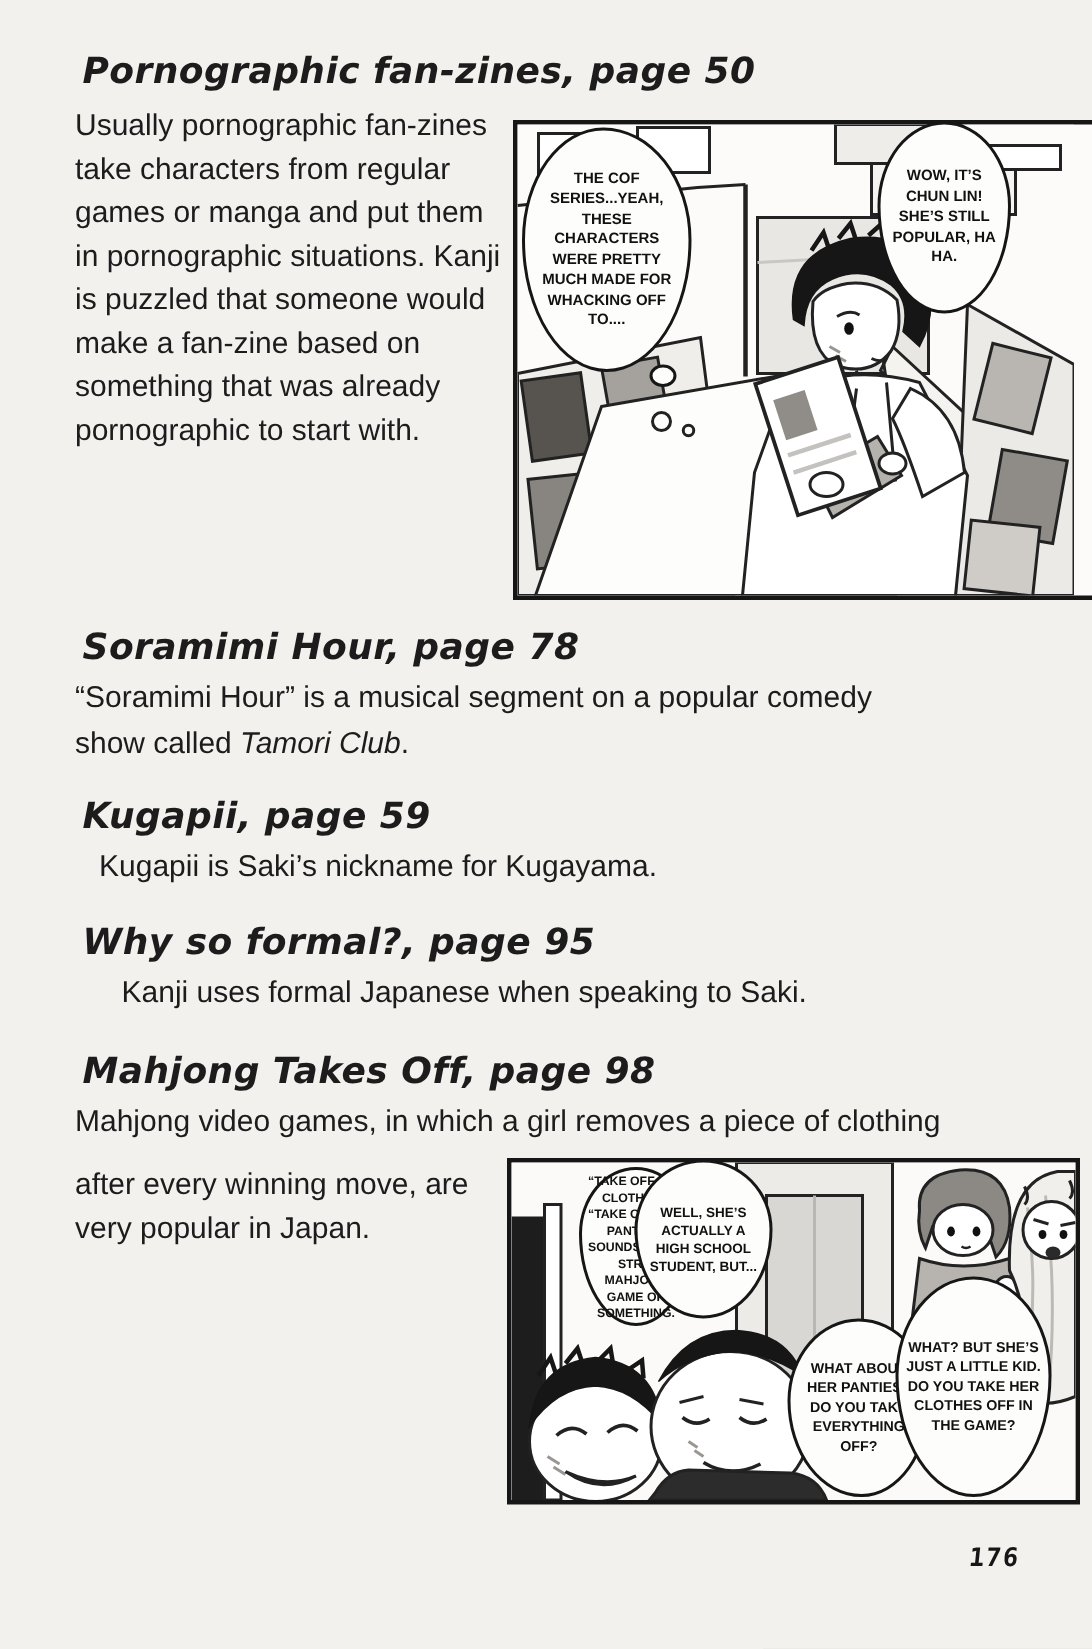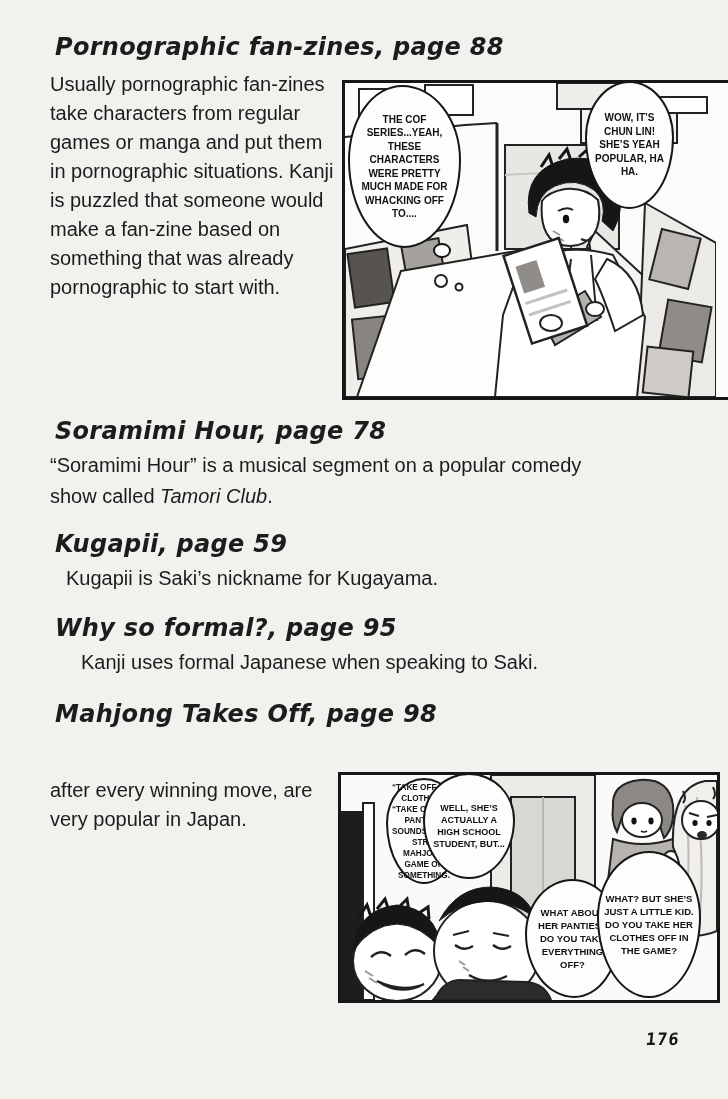--- a/index.html
+++ b/index.html
@@ -35,21 +35,21 @@
     position:absolute;font-family:"DejaVu Sans Mono",monospace;
     font-weight:700;font-size:17px;letter-spacing:1px;
     transform:skewX(-6deg);color:#161616;
   }
 </style>
 </head>
 <body>
 
 <div class="page">
 
-  <div class="heading" style="left:55px;top:33px;">Pornographic fan-zines, page 88</div>
+  <div class="heading" style="left:55px;top:33px;">Pornographic fan-zines, page 50</div>
   <div class="body-text" style="left:50px;top:70px;width:287px;">Usually pornographic fan-zines take characters from regular games or manga and put them in pornographic situations.  Kanji is puzzled that someone would make a fan-zine based on something that was already pornographic to start with.</div>
 
   <div class="panel" style="left:342px;top:80px;width:429px;height:320px;">
     <svg viewBox="0 0 371 314" width="371" height="314">
       <rect x="0" y="0" width="371" height="314" fill="#fcfbfa"></rect>
 
       <polyline points="0,54 120,42 152,40" stroke="#222" stroke-width="2" fill="none"></polyline>
       <rect x="14" y="6" width="55" height="32" fill="#fff" stroke="#222" stroke-width="2"></rect>
       <rect x="80" y="2" width="48" height="30" fill="#fff" stroke="#222" stroke-width="2"></rect>
       <rect x="212" y="0" width="84" height="26" fill="#efedea" stroke="#222" stroke-width="2"></rect>
@@ -100,33 +100,34 @@
         <rect x="180" y="176" width="22" height="28" fill="#908d89"></rect>
         <line x1="178" y1="214" x2="222" y2="214" stroke="#c4c2be" stroke-width="3"></line>
         <line x1="178" y1="226" x2="222" y2="226" stroke="#c4c2be" stroke-width="3"></line>
       </g>
       <ellipse cx="206" cy="240" rx="11" ry="8" fill="#fff" stroke="#222" stroke-width="2"></ellipse>
       <ellipse cx="250" cy="226" rx="9" ry="7" fill="#fff" stroke="#222" stroke-width="2"></ellipse>
     </svg>
 
     <div class="bubble" style="left:3px;top:2px;width:113px;height:163px;border-radius:48% 52% 50% 50%/46% 46% 54% 54%;font-size:10px;line-height:13.5px;">THE COF SERIES...YEAH, THESE CHARACTERS WERE PRETTY MUCH MADE FOR WHACKING OFF TO....</div>
     <div class="puff" style="left:88px;top:160px;width:14px;height:11px;"></div>
-    <div class="bubble" style="left:240px;top:-2px;width:89px;height:128px;border-radius:50% 50% 50% 50%/44% 44% 56% 56%;font-size:10px;line-height:13.5px;">WOW, IT’S CHUN LIN! SHE’S YEAH POPULAR, HA HA.</div>
+    <div class="bubble" style="left:240px;top:-2px;width:89px;height:128px;border-radius:50% 50% 50% 50%/44% 44% 56% 56%;font-size:10px;line-height:13.5px;">WOW, IT’S CHUN LIN! SHE’S STILL POPULAR, HA HA.</div>
   </div>
 
   <div class="heading" style="left:55px;top:417px;">Soramimi Hour, page 78</div>
   <div class="body-text" style="left:50px;top:450px;width:575px;line-height:31px;"><span>“Soramimi Hour” is a musical segment on a popular comedy show called </span><span class="italic">Tamori Club</span><span>.</span></div>
 
   <div class="heading" style="left:55px;top:530px;">Kugapii, page 59</div>
   <div class="body-text" style="left:66px;top:564px;width:620px;">Kugapii is Saki’s nickname for Kugayama.</div>
 
   <div class="heading" style="left:55px;top:614px;">Why so formal?, page 95</div>
   <div class="body-text" style="left:50px;top:648px;width:620px;margin-left:31px;">Kanji uses formal Japanese when speaking to Saki.</div>
 
   <div class="heading" style="left:55px;top:700px;">Mahjong Takes Off, page 98</div>
+  <div class="body-text" style="left:50px;top:734px;width:640px;">Mahjong video games, in which a girl removes a piece of clothing</div>
   <div class="body-text" style="left:50px;top:764px;width:300px;margin-top:12px;">after every winning move, are very popular in Japan.</div>
 
   <div class="panel" style="left:338px;top:772px;width:382px;height:231px;">
     <svg viewBox="0 0 376 225" width="376" height="225">
       <rect x="0" y="0" width="376" height="225" fill="#fbfaf8"></rect>
 
       <rect x="150" y="0" width="104" height="172" fill="#edebe8" stroke="#222" stroke-width="2"></rect>
       <rect x="170" y="22" width="64" height="132" fill="#d9d7d3" stroke="#222" stroke-width="2"></rect>
       <line x1="202" y1="22" x2="202" y2="154" stroke="#b9b7b3" stroke-width="2"></line>
 

